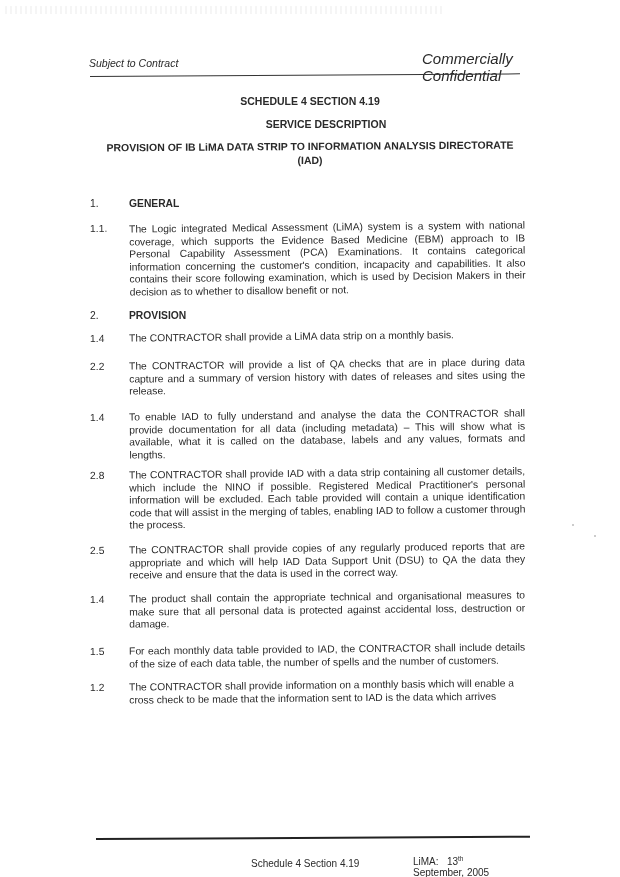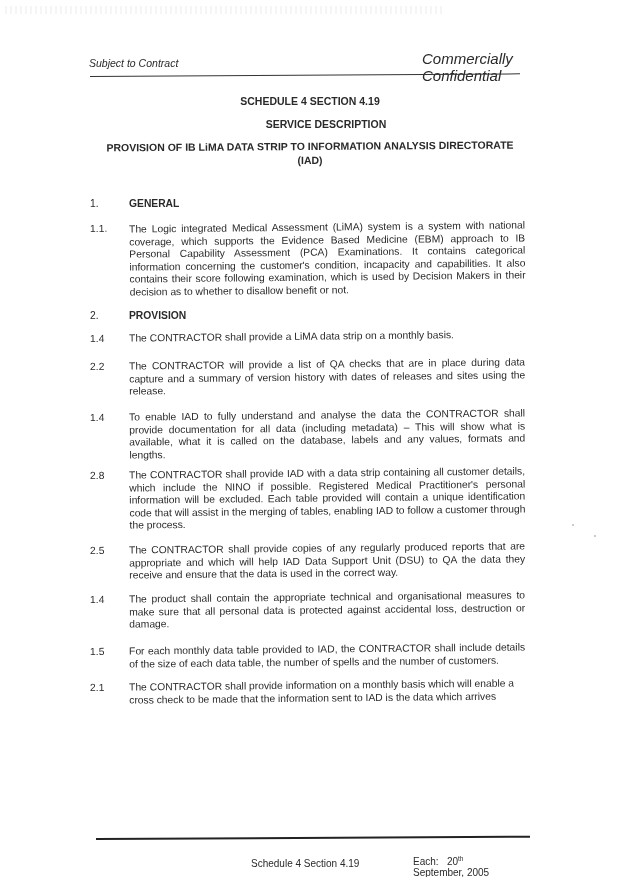--- a/index.html
+++ b/index.html
@@ -103,28 +103,28 @@
     <span class="num">1.4</span>
     <span class="body">The product shall contain the appropriate technical and organisational measures to make sure that all personal data is protected against accidental loss, destruction or damage.</span>
   </div>
 
   <div class="section tilt" style="top:646px;">
     <span class="num">1.5</span>
     <span class="body">For each monthly data table provided to IAD, the CONTRACTOR shall include details of the size of each data table, the number of spells and the number of customers.</span>
   </div>
 
   <div class="section tilt" style="top:682px;">
-    <span class="num">2.1</span>
+    <span class="num">1.2</span>
     <span class="body" style="text-align:left;">The CONTRACTOR shall provide information on a monthly basis which will enable a cross check to be made that the information sent to IAD is the data which arrives</span>
   </div>
 
   <div class="speck" style="left:572px; top:524px;"></div>
   <div class="speck" style="left:594px; top:535px;"></div>
 
   <div class="ftr-rule"></div>
   <div class="ftr ftr-left">Final Version</div>
   <div class="ftr ftr-mid">Schedule 4 Section 4.19</div>
   <div class="ftr ftr-right">
-    <span>Each:</span>&nbsp;&nbsp;
-    <span>20</span><sup>th</sup>
+    <span>LiMA:</span>&nbsp;&nbsp;
+    <span>13</span><sup>th</sup>
     <span>September, 2005</span>
   </div>
 </div>
 
 </body></html>

